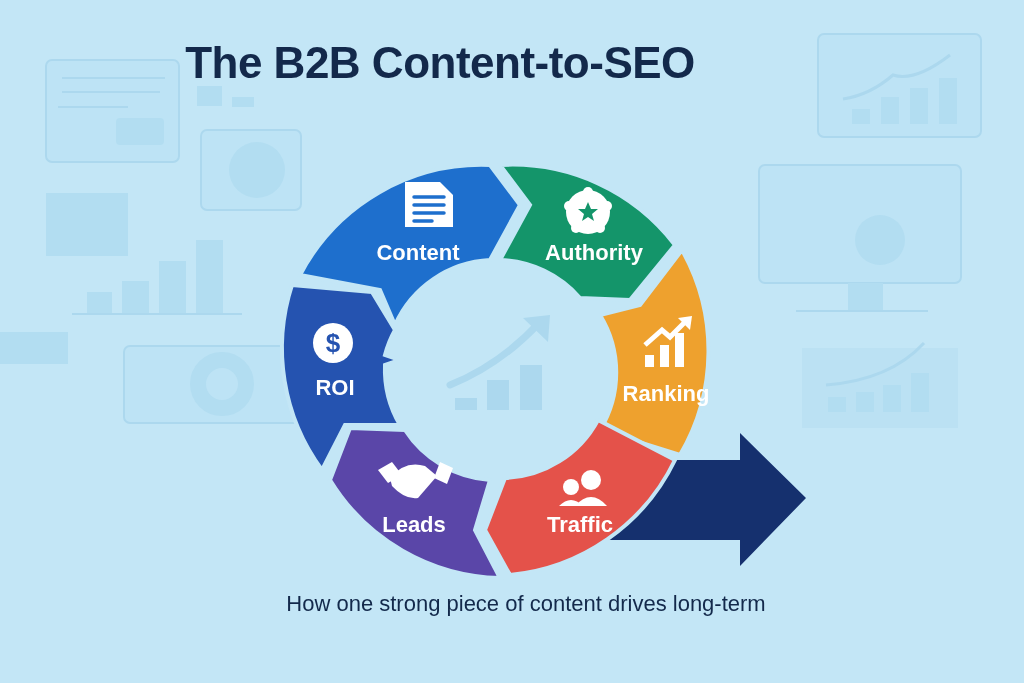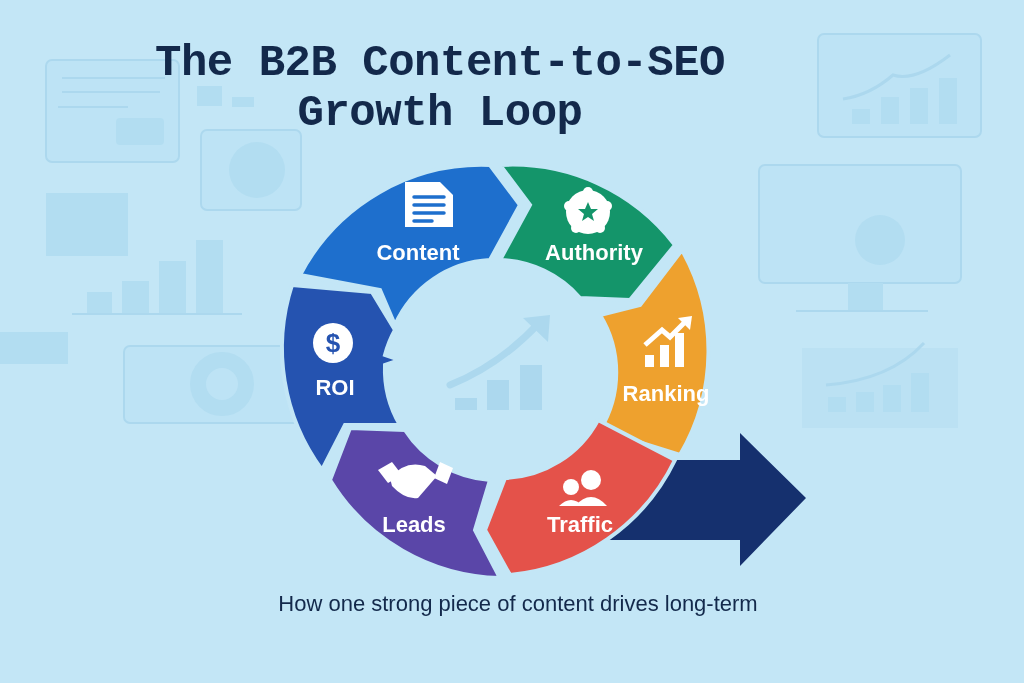--- a/index.html
+++ b/index.html
@@ -1,19 +1,19 @@
 <!DOCTYPE html>
 <html><head>
 <meta charset="utf-8">
 <style>
   html, body { margin:0; padding:0; }
   body { width:1024px; height:683px; overflow:hidden; background:#c3e6f6; position:relative; font-family:"Liberation Sans", sans-serif; }
   .bg { position:absolute; inset:0; }
-  .title { position:absolute; left:0; top:38px; width:880px; text-align:center; color:#13294b; font-weight:bold; font-size:44px; line-height:50px; letter-spacing:-0.5px; margin:0;font-family:Liberation Mono, monospace; }
-  .subtitle { position:absolute; left:208px; top:590px; width:620px; text-align:center; color:#13294b; font-size:22px; line-height:28px; }
+  .title { position:absolute; left:0; top:38px; width:880px; text-align:center; color:#13294b; font-weight:bold; font-size:44px; line-height:50px; letter-spacing:-0.5px; margin:0; }
+  .subtitle { position:absolute; left:216px; top:590px; width:620px; text-align:center; color:#13294b; font-size:22px; line-height:28px; }
   .diagram { position:absolute; left:0; top:0; }
   .seg-label { font-family:"Liberation Sans", sans-serif; font-weight:bold; font-size:22px; fill:#ffffff; text-anchor:middle; }
 </style>
 </head>
 <body>
 
 <svg class="bg" width="1024" height="683" viewBox="0 0 1024 683">
   <g fill="#b2ddf1" stroke="#acd8ee" stroke-width="2">
     <rect x="46" y="60" width="133" height="102" rx="6" fill="#bde3f5"></rect>
     <line x1="62" y1="78" x2="165" y2="78"></line>
@@ -47,21 +47,20 @@
     <rect x="828" y="397" width="18" height="15" stroke="none"></rect>
     <rect x="856" y="392" width="18" height="20" stroke="none"></rect>
     <rect x="883" y="385" width="18" height="27" stroke="none"></rect>
     <rect x="911" y="373" width="18" height="39" stroke="none"></rect>
     <path d="M826 385 Q890 380 924 343" fill="none" stroke-width="3"></path>
   </g>
 </svg>
 
 <h1 class="title">
   <span>The B2B Content-to-SEO</span><br>
-  <span>Growth Loop</span>
 </h1>
 
 <svg class="diagram" width="1024" height="683" viewBox="0 0 1024 683">
 
   <path d="M560 460 L740 460 L740 433 L806 498 L740 566 L740 540 L600 540 Z" fill="#15306e"></path>
 
   <g stroke="#c3e6f6" stroke-width="4">
     <path fill="#1e6fcd" d="M300 275 A205 205 0 0 1 490 165 L520 205 L490 260 A110 110 0 0 0 395 325 L380 290 Z"></path>
     <path fill="#14956a" d="M500 165 A205 205 0 0 1 675 245 L630 300 L580 298 A110 110 0 0 0 500 260 L530 205 Z"></path>
     <path fill="#eea12e" d="M682 250 A205 205 0 0 1 680 455 L600 430 A110 110 0 0 0 600 315 L640 305 Z"></path>

